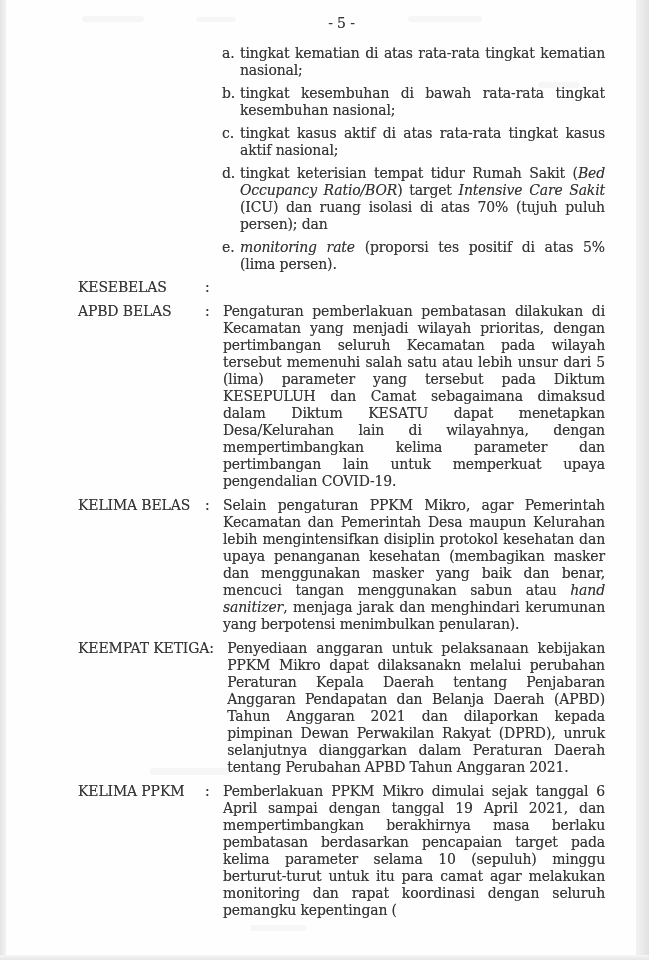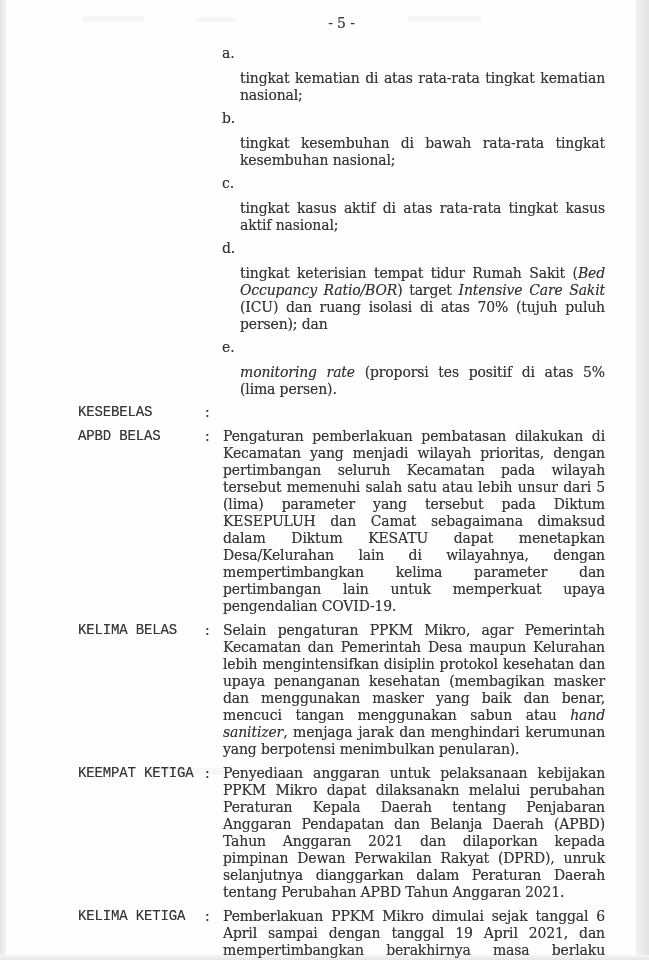--- a/index.html
+++ b/index.html
@@ -57,35 +57,33 @@
   .criteria-item {
     display: flex;
     margin-bottom: 6px;
   }
   .criteria-letter {
     flex: 0 0 18px;
   }
   .criteria-text {
     flex: 1;
     text-align: justify;
-    margin-top: 25px;
   }
   
   .dictums {
     margin-top: 3px;
   }
   .dictum-row {
     display: flex;
     margin-bottom: 7px;
     align-items: flex-start;
   }
   .dictum-label {
     flex: 0 0 127px;
     white-space: nowrap;
-    font-family: Liberation Mono, monospace;
   }
   .dictum-colon {
     flex: 0 0 8px;
     margin-right: 10px;
   }
   .dictum-body {
     flex: 1;
     text-align: justify;
   }
   .it { font-style: italic; }
@@ -157,21 +155,21 @@
           <div class="dictum-body"><span>Selain pengaturan PPKM Mikro, agar Pemerintah Kecamatan dan Pemerintah Desa maupun Kelurahan lebih mengintensifkan disiplin protokol kesehatan dan upaya penanganan kesehatan (membagikan masker dan menggunakan masker yang baik dan benar, mencuci tangan menggunakan sabun atau </span><span class="it">hand sanitizer</span><span>, menjaga jarak dan menghindari kerumunan yang berpotensi menimbulkan penularan).</span></div>
         </div>
 
         <div class="dictum-row">
           <div class="dictum-label">KEEMPAT KETIGA</div>
           <div class="dictum-colon">:</div>
           <div class="dictum-body"><span>Penyediaan anggaran untuk pelaksanaan kebijakan PPKM Mikro dapat dilaksanakn melalui perubahan Peraturan Kepala Daerah tentang Penjabaran Anggaran Pendapatan dan Belanja Daerah (APBD) Tahun Anggaran 2021 dan dilaporkan kepada pimpinan Dewan Perwakilan Rakyat (DPRD), unruk selanjutnya dianggarkan dalam Peraturan Daerah tentang Perubahan APBD Tahun Anggaran 2021.</span></div>
         </div>
 
         <div class="dictum-row">
-          <div class="dictum-label">KELIMA KETIGA</div>
+          <div class="dictum-label">KELIMA PPKM</div>
           <div class="dictum-colon">:</div>
           <div class="dictum-body"><span>Pemberlakuan PPKM Mikro dimulai sejak tanggal 6 April sampai dengan tanggal 19 April 2021, dan mempertimbangkan berakhirnya masa berlaku pembatasan berdasarkan pencapaian target pada kelima parameter selama 10 (sepuluh) minggu berturut-turut untuk itu para camat agar melakukan monitoring dan rapat koordinasi dengan seluruh pemangku kepentingan (</span></div>
         </div>
 
       </div>
 
   </div>
 </div>
 
 </body></html>

